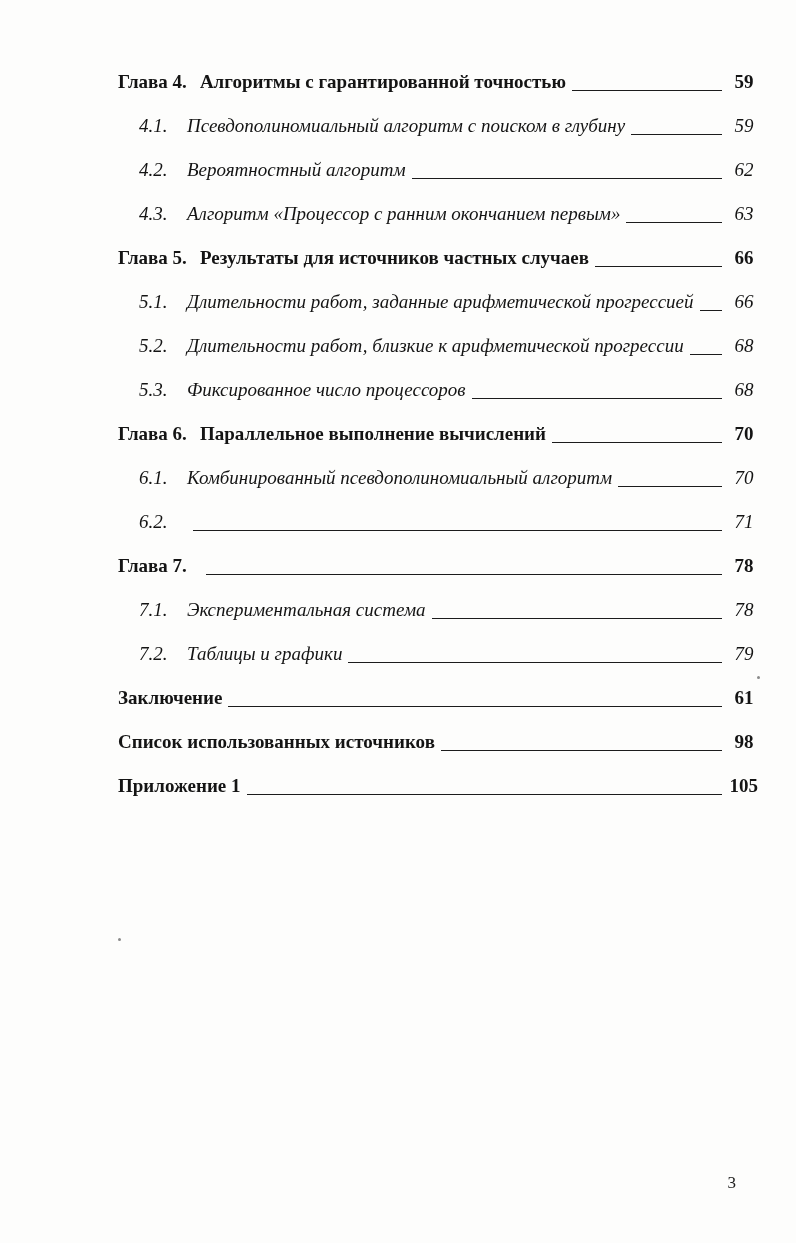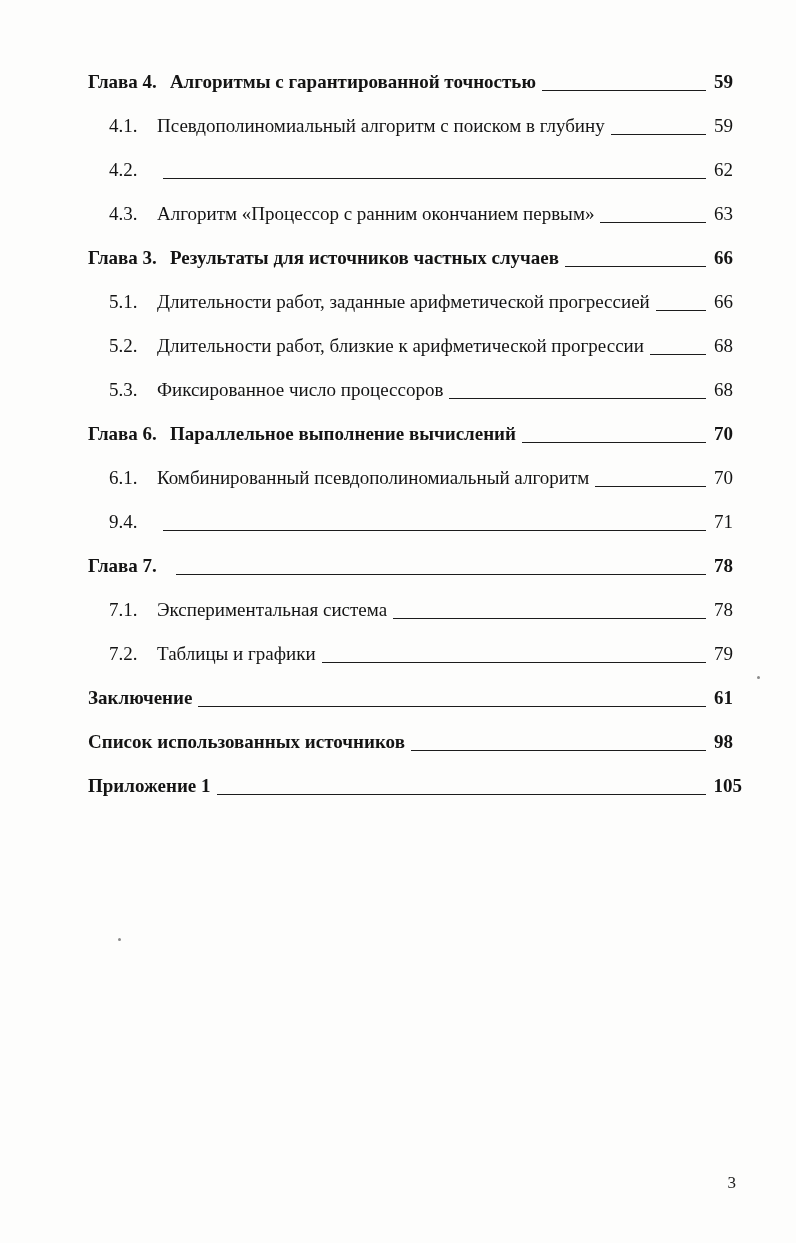--- a/index.html
+++ b/index.html
@@ -13,33 +13,35 @@
     height: 1243px;
     margin: 0 auto;
     background: #fdfdfc;
     color: #141414;
     font-family: "Liberation Serif", "DejaVu Serif", serif;
     overflow: hidden;
     box-sizing: border-box;
   }
   .toc {
     box-sizing: border-box;
-    padding: 70px 54px 0 88px;
+    padding: 70px 38px 0 88px;
+    margin-left: 30px;
   }
   .toc-row {
     display: flex;
     align-items: baseline;
     margin-bottom: 20px;
     font-size: 19px;
     line-height: 24px;
   }
   .toc-row.chapter {
     font-weight: bold;
   }
   .toc-row.section {
+    font-style: italic;
     padding-left: 21px;
   }
   .toc-row.tail {
     margin-top: 3px;
   }
   .num {
     white-space: pre;
     margin-right: 13px;
   }
   .section .num {
@@ -52,21 +54,21 @@
   .leader {
     flex: 1 1 auto;
     min-width: 16px;
     border-bottom: 1.6px solid #1c1c1c;
     margin-left: 6px;
     margin-right: 8px;
     position: relative;
     top: 3px;
   }
   .pagenum {
-    text-align: left;
+    text-align: center;
     min-width: 28px;
   }
   .page-footer-num {
     position: absolute;
     right: 60px;
     bottom: 50px;
     font-size: 17px;
     color: #1c1c1c;
   }
   .speck {
@@ -91,31 +93,32 @@
         <span class="pagenum">59</span>
       </div>
       <div class="toc-row section">
         <span class="num">4.1.</span>
         <span class="title">Псевдополиномиальный алгоритм с поиском в глубину</span>
         <span class="leader"></span>
         <span class="pagenum">59</span>
       </div>
       <div class="toc-row section">
         <span class="num">4.2.</span>
+        <span class="title">Вероятностный алгоритм</span>
         <span class="leader"></span>
         <span class="pagenum">62</span>
       </div>
       <div class="toc-row section">
         <span class="num">4.3.</span>
         <span class="title">Алгоритм «Процессор с ранним окончанием первым»</span>
         <span class="leader"></span>
         <span class="pagenum">63</span>
       </div>
       <div class="toc-row chapter">
-        <span class="num">Глава 3.</span>
+        <span class="num">Глава 5.</span>
         <span class="title">Результаты для источников частных случаев</span>
         <span class="leader"></span>
         <span class="pagenum">66</span>
       </div>
       <div class="toc-row section">
         <span class="num">5.1.</span>
         <span class="title">Длительности работ, заданные арифметической прогрессией</span>
         <span class="leader"></span>
         <span class="pagenum">66</span>
       </div>
@@ -137,21 +140,21 @@
         <span class="leader"></span>
         <span class="pagenum">70</span>
       </div>
       <div class="toc-row section">
         <span class="num">6.1.</span>
         <span class="title">Комбинированный псевдополиномиальный алгоритм</span>
         <span class="leader"></span>
         <span class="pagenum">70</span>
       </div>
       <div class="toc-row section">
-        <span class="num">9.4.</span>
+        <span class="num">6.2.</span>
         <span class="leader"></span>
         <span class="pagenum">71</span>
       </div>
       <div class="toc-row chapter">
         <span class="num">Глава 7.</span>
         <span class="leader"></span>
         <span class="pagenum">78</span>
       </div>
       <div class="toc-row section">
         <span class="num">7.1.</span>

